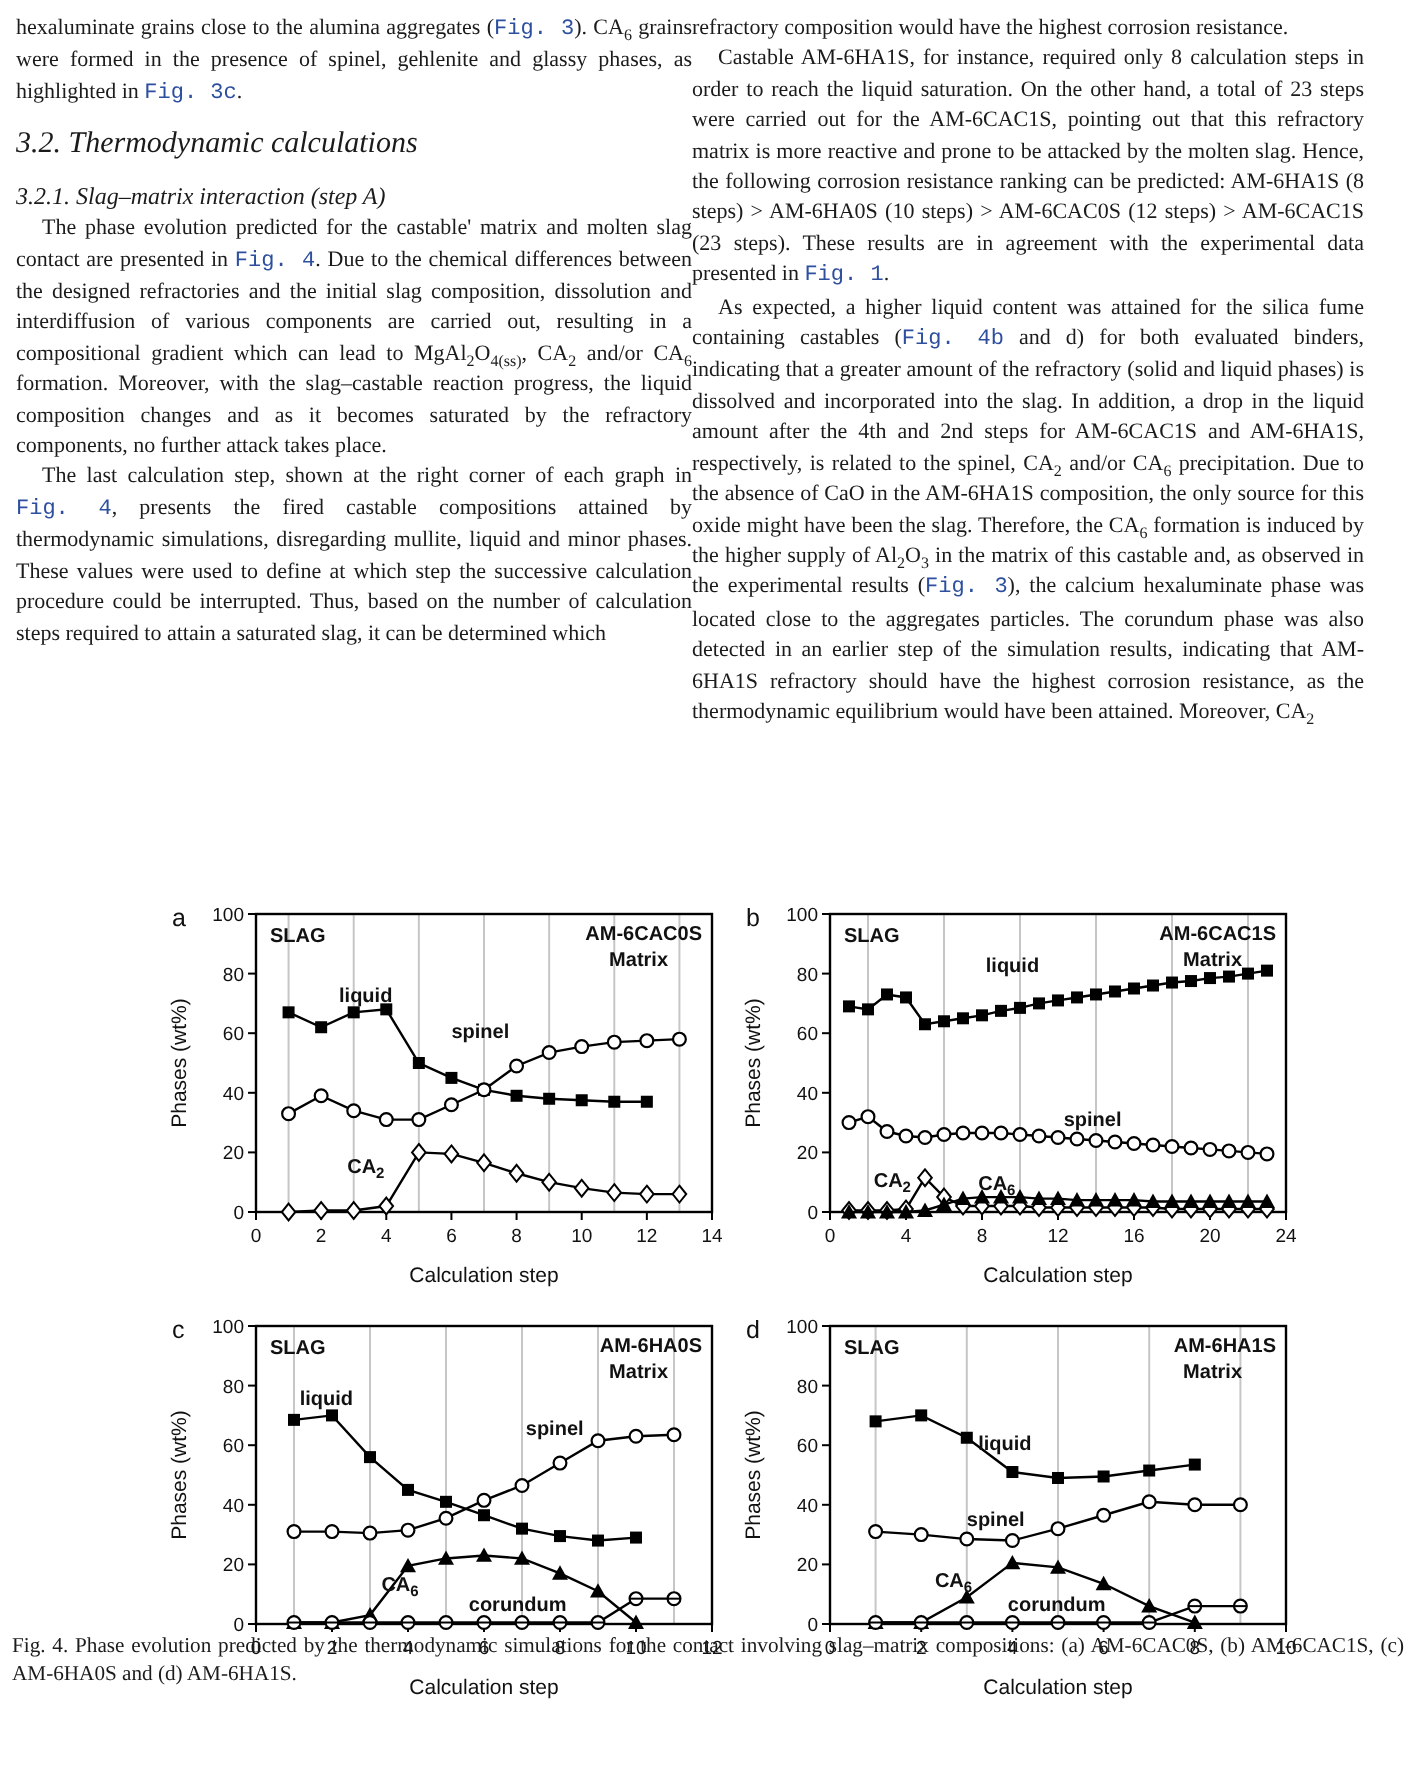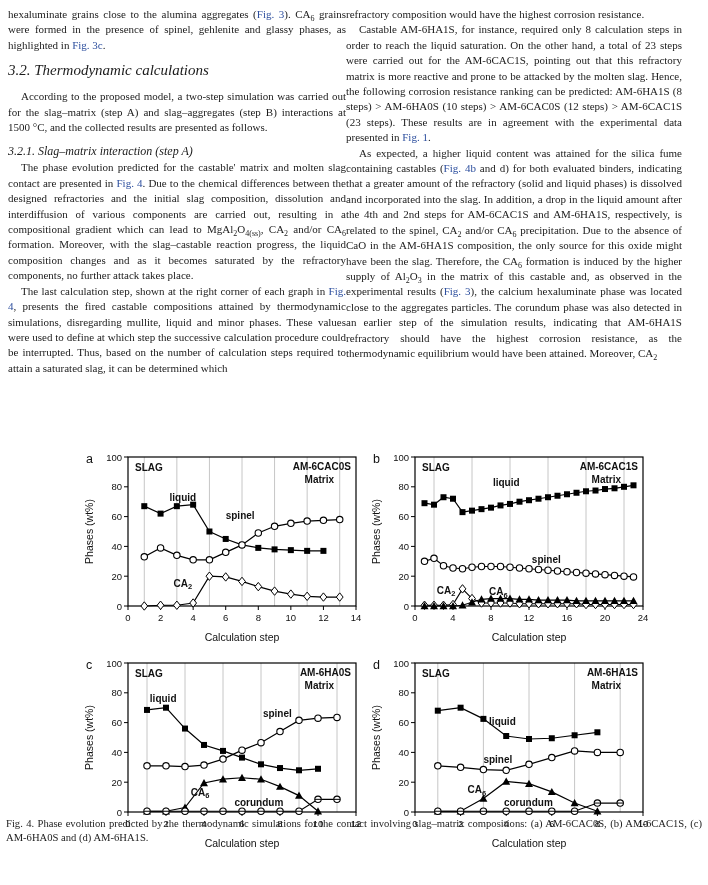--- a/index.html
+++ b/index.html
@@ -8,42 +8,41 @@
     font-family:"Liberation Serif", serif;color:#1b1b1b;
   }
   .col{position:absolute;top:7px;font-size:11px;line-height:15.4px;text-align:justify;}
   .col-left{left:8px;width:338px;}
   .col-right{left:346px;width:336px;}
   .col p{margin:0;}
   .col p.indent{text-indent:13px;}
   .sec-heading{font-style:italic;font-weight:400;font-size:15px;margin:10px 0 11px 0;line-height:15px;}
   .subsec-heading{font-style:italic;font-weight:400;font-size:12px;margin:9px 0 1px 0;line-height:15px;}
   sub{font-size:8px;line-height:0;}
-  .figlink{color:#2d4f9e;}
+  .figlink{color:#2d4f9e;font-family:Liberation Mono, monospace;}
   .figure-grid{
     position:absolute;left:82px;top:448px;width:574px;
     display:grid;grid-template-columns:287px 287px;grid-row-gap:8px;
   }
   .caption{
     position:absolute;left:6px;top:817px;width:696px;
     font-size:10.6px;line-height:14px;text-align:justify;margin:0;
   }
   
   .tick{font:9.5px "Liberation Sans", sans-serif;fill:#111;}
   .axis-title{font:10.5px "Liberation Sans", sans-serif;fill:#111;}
   .annot{font:bold 10px "Liberation Sans", sans-serif;fill:#111;}
   .panel-letter{font:12.5px "Liberation Sans", sans-serif;fill:#111;}
 </style>
 </head>
 <body>
 
 <div class="col col-left">
   <p>hexaluminate grains close to the alumina aggregates (<span class="figlink">Fig. 3</span>). CA<sub>6</sub> grains were formed in the presence of spinel, gehlenite and glassy phases, as highlighted in <span class="figlink">Fig. 3c</span>.</p>
   <h3 class="sec-heading">3.2. Thermodynamic calculations</h3>
-  <p class="indent">According to the proposed model, a two-step simulation was carried out for the slag–matrix (step A) and slag–aggregates (step B) interactions at 1500 °C, and the collected results are presented as follows.</p>
   <h4 class="subsec-heading">3.2.1. Slag–matrix interaction (step A)</h4>
   <p class="indent">The phase evolution predicted for the castable' matrix and molten slag contact are presented in <span class="figlink">Fig. 4</span>. Due to the chemical differences between the designed refractories and the initial slag composition, dissolution and interdiffusion of various components are carried out, resulting in a compositional gradient which can lead to MgAl<sub>2</sub>O<sub>4(ss)</sub>, CA<sub>2</sub> and/or CA<sub>6</sub> formation. Moreover, with the slag–castable reaction progress, the liquid composition changes and as it becomes saturated by the refractory components, no further attack takes place.</p>
   <p class="indent">The last calculation step, shown at the right corner of each graph in <span class="figlink">Fig. 4</span>, presents the fired castable compositions attained by thermodynamic simulations, disregarding mullite, liquid and minor phases. These values were used to define at which step the successive calculation procedure could be interrupted. Thus, based on the number of calculation steps required to attain a saturated slag, it can be determined which</p>
 </div>
 
 <div class="col col-right">
   <p>refractory composition would have the highest corrosion resistance.</p>
   <p class="indent">Castable AM-6HA1S, for instance, required only 8 calculation steps in order to reach the liquid saturation. On the other hand, a total of 23 steps were carried out for the AM-6CAC1S, pointing out that this refractory matrix is more reactive and prone to be attacked by the molten slag. Hence, the following corrosion resistance ranking can be predicted: AM-6HA1S (8 steps) &gt; AM-6HA0S (10 steps) &gt; AM-6CAC0S (12 steps) &gt; AM-6CAC1S (23 steps). These results are in agreement with the experimental data presented in <span class="figlink">Fig. 1</span>.</p>
   <p class="indent">As expected, a higher liquid content was attained for the silica fume containing castables (<span class="figlink">Fig. 4b</span> and d) for both evaluated binders, indicating that a greater amount of the refractory (solid and liquid phases) is dissolved and incorporated into the slag. In addition, a drop in the liquid amount after the 4th and 2nd steps for AM-6CAC1S and AM-6HA1S, respectively, is related to the spinel, CA<sub>2</sub> and/or CA<sub>6</sub> precipitation. Due to the absence of CaO in the AM-6HA1S composition, the only source for this oxide might have been the slag. Therefore, the CA<sub>6</sub> formation is induced by the higher supply of Al<sub>2</sub>O<sub>3</sub> in the matrix of this castable and, as observed in the experimental results (<span class="figlink">Fig. 3</span>), the calcium hexaluminate phase was located close to the aggregates particles. The corundum phase was also detected in an earlier step of the simulation results, indicating that AM-6HA1S refractory should have the highest corrosion resistance, as the thermodynamic equilibrium would have been attained. Moreover, CA<sub>2</sub></p>
 </div>

